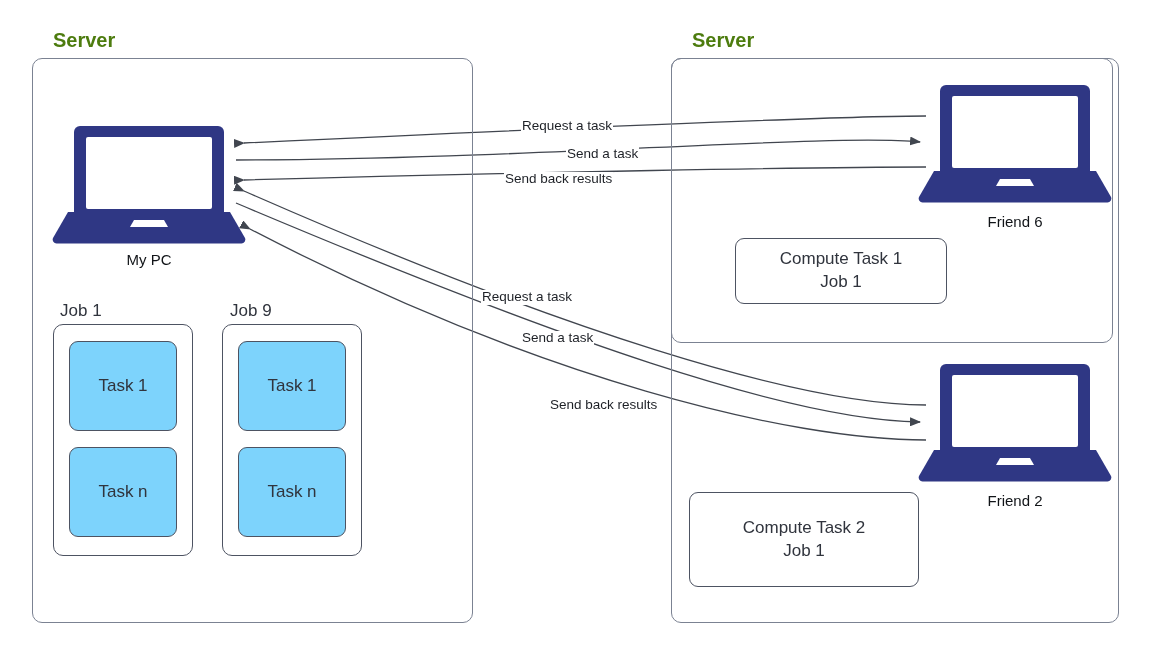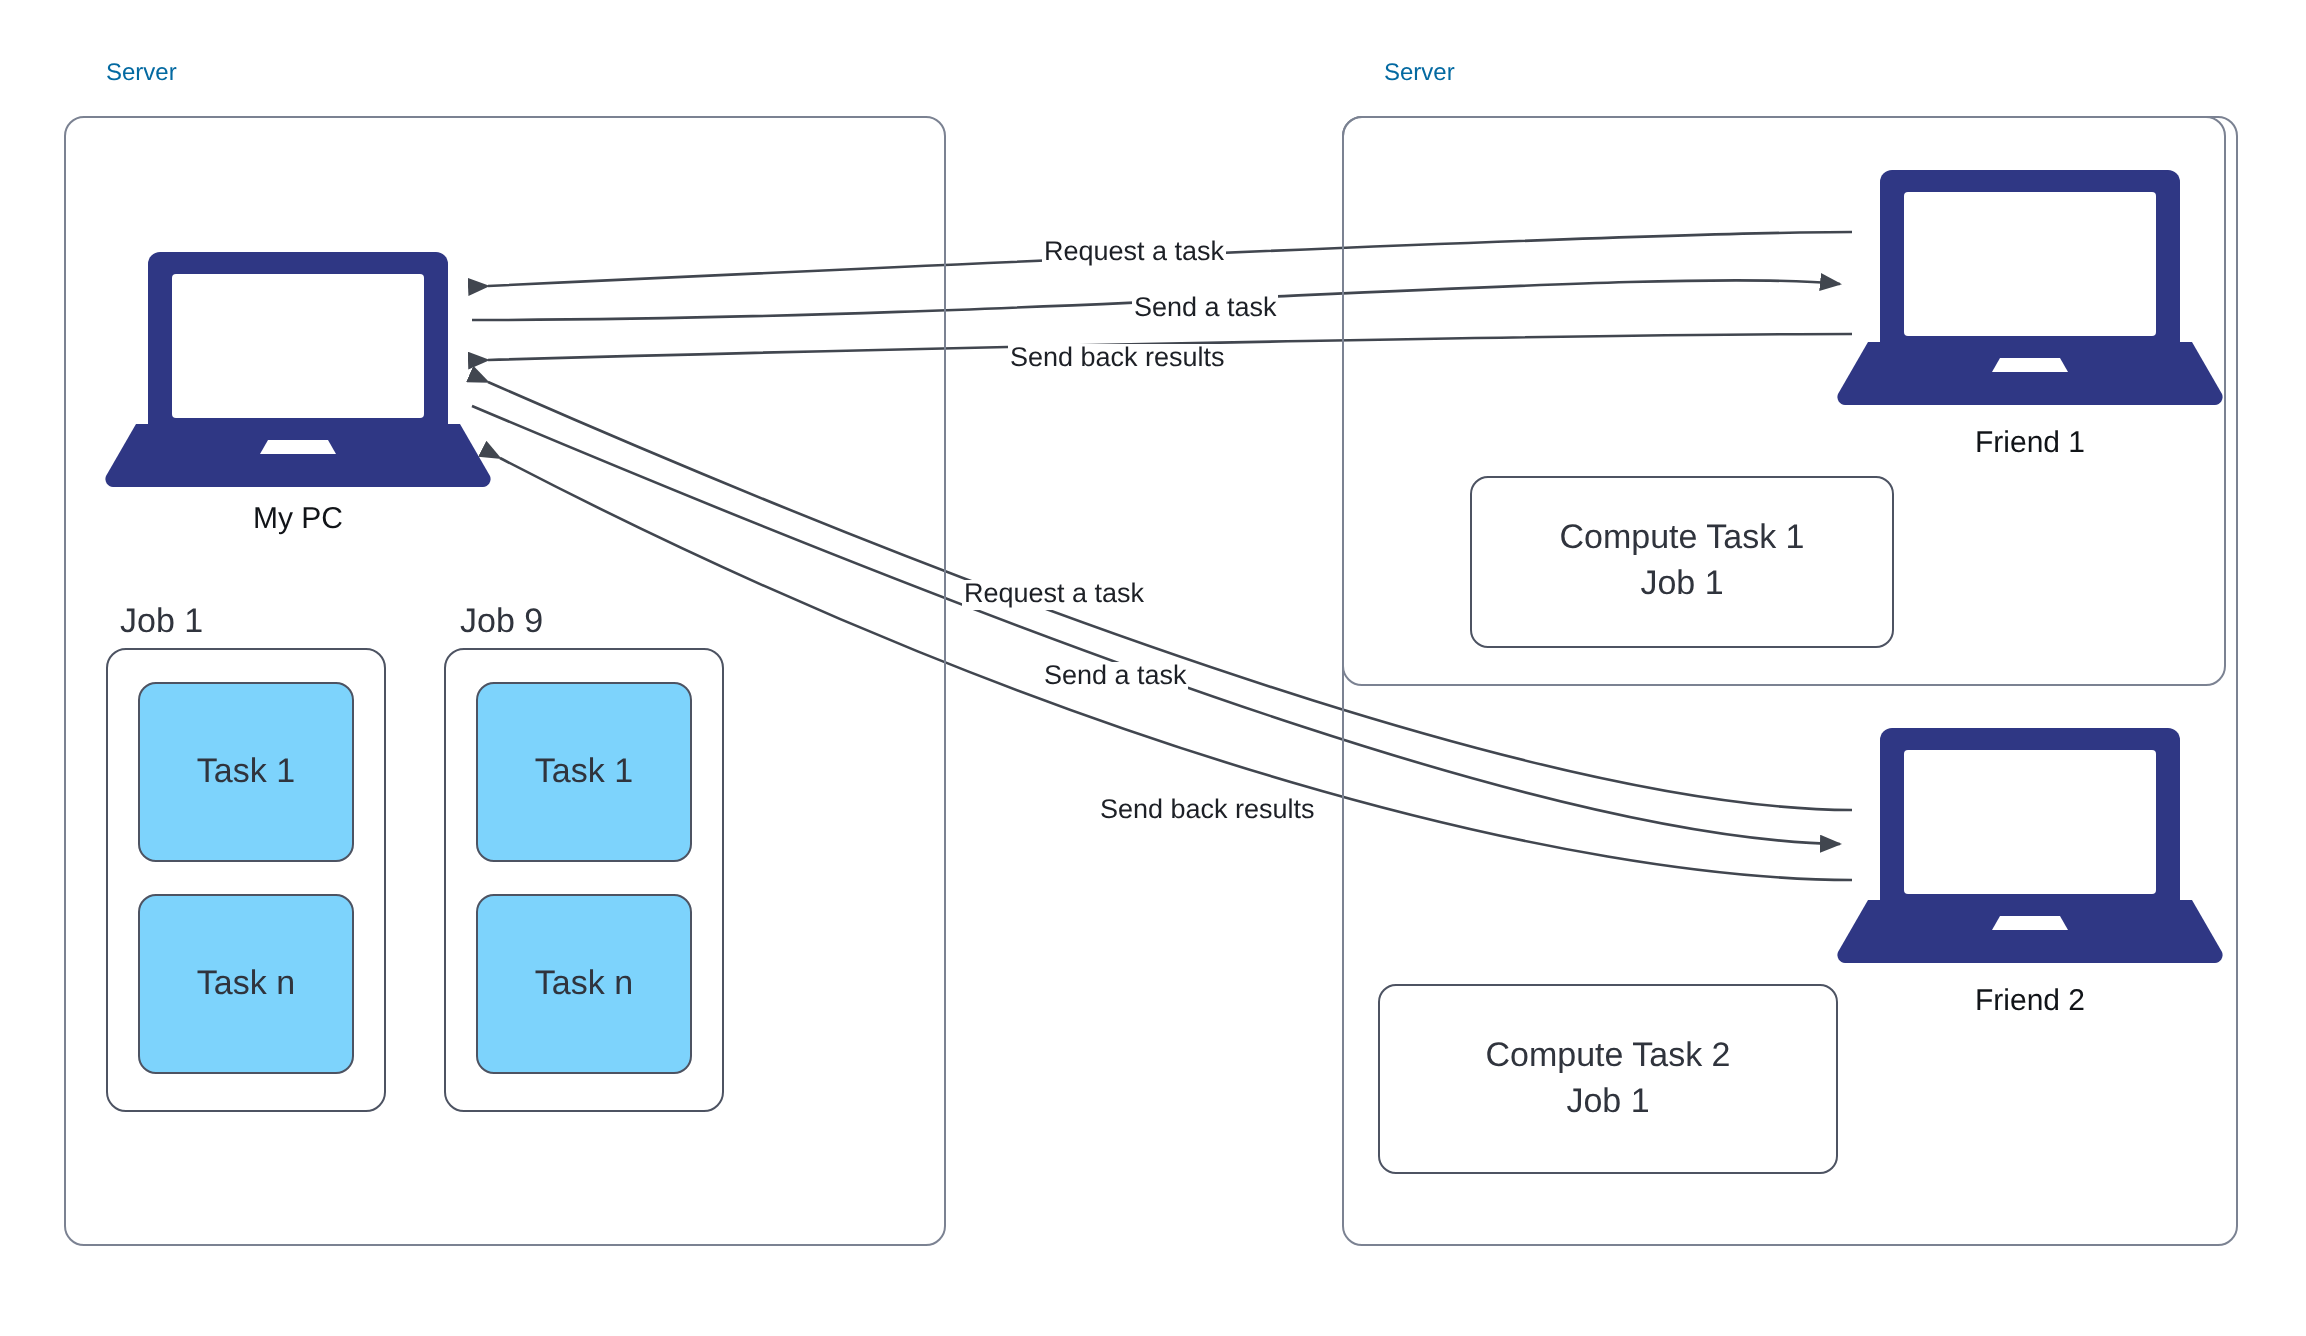--- a/index.html
+++ b/index.html
@@ -7,24 +7,25 @@
     width:1153px;height:668px;
     font-family:"Liberation Sans", sans-serif;
     color:#23262e;
     overflow:hidden;
     position:relative;
   }
   #stage{position:absolute;left:0;top:0;width:1153px;height:668px;}
   #stage > svg{position:absolute;left:0;top:0;}
   .group-label{
     position:absolute;
-    font-size:12px;
-    color:#0369a1;
+    font-size:20px;
+    color:#4d7c0f;
     white-space:nowrap;
     line-height:1;
+    font-weight:bold;
   }
   .container-box{
     position:absolute;
     border:1.4px solid #7b8292;
     border-radius:10px;
     background:transparent;
     box-sizing:border-box;
   }
   .thin-box{
     position:absolute;
@@ -131,23 +132,23 @@
   <div class="container-box" style="left:671px;top:58px;width:442px;height:285px;"></div>
 
   <div class="laptop" style="left:918px;top:85px;width:194px;height:118px;">
     <svg width="194" height="118" viewBox="0 0 194 118">
       <path d="M22,6 a6,6 0 0 1 6,-6 H166 a6,6 0 0 1 6,6 V90 H22 Z" fill="#2f3784"></path>
       <rect x="34" y="11" width="126" height="72" rx="2" fill="#ffffff"></rect>
       <path d="M16,86 H178 L193,112 a4,4 0 0 1 -3.5,5.5 H4.5 A4,4 0 0 1 1,112 Z" fill="#2f3784"></path>
       <path d="M78,101 l4,-7 h30 l4,7 Z" fill="#ffffff"></path>
     </svg>
   </div>
-  <div class="device-label" style="left:918px;top:214px;width:194px;">Friend 1</div>
+  <div class="device-label" style="left:918px;top:214px;width:194px;">Friend 6</div>
 
-  <div class="thin-box" style="left:735px;top:238px;width:212px;height:86px;">Compute Task 1
+  <div class="thin-box" style="left:735px;top:238px;width:212px;height:66px;">Compute Task 1
 Job 1</div>
 
   <div class="laptop" style="left:918px;top:364px;width:194px;height:118px;">
     <svg width="194" height="118" viewBox="0 0 194 118">
       <path d="M22,6 a6,6 0 0 1 6,-6 H166 a6,6 0 0 1 6,6 V90 H22 Z" fill="#2f3784"></path>
       <rect x="34" y="11" width="126" height="72" rx="2" fill="#ffffff"></rect>
       <path d="M16,86 H178 L193,112 a4,4 0 0 1 -3.5,5.5 H4.5 A4,4 0 0 1 1,112 Z" fill="#2f3784"></path>
       <path d="M78,101 l4,-7 h30 l4,7 Z" fill="#ffffff"></path>
     </svg>
   </div>

